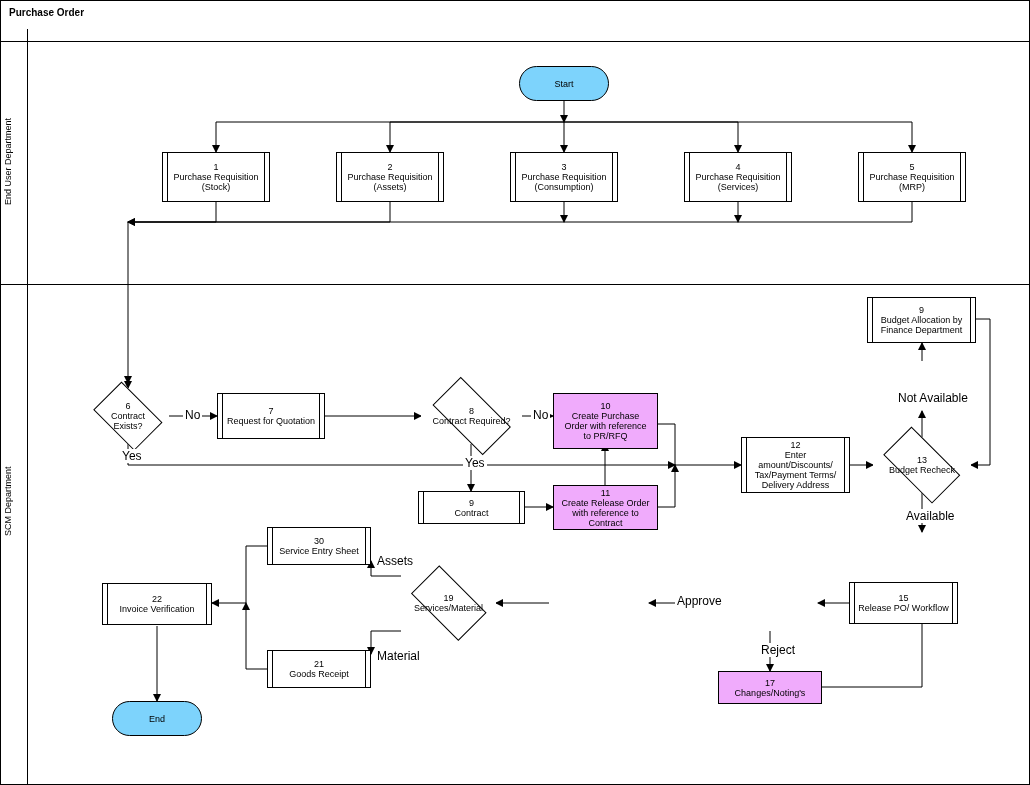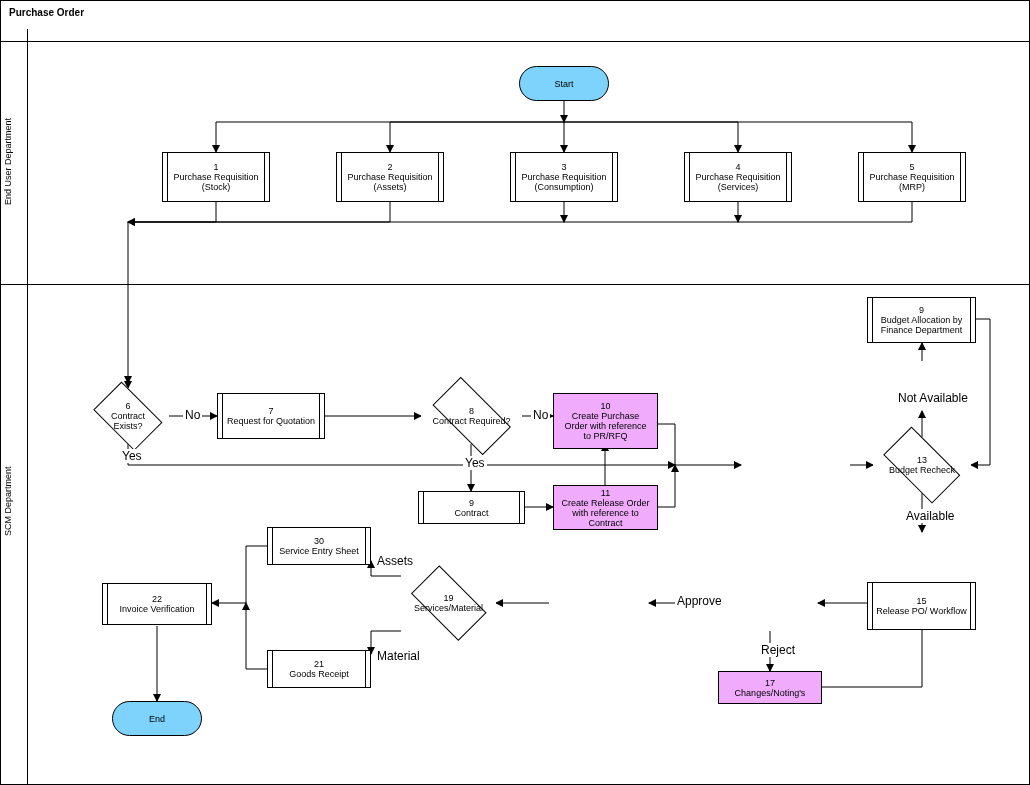--- a/index.html
+++ b/index.html
@@ -140,25 +140,29 @@
       <span>Contract</span>
     </div>
   <div class="box" style="left:552px;top:392px;width:105px;height:56px">
       <span class="num">10</span>
       <span>Create Purchase Order with reference to PR/RFQ</span>
     </div>
   <div class="box" style="left:552px;top:484px;width:105px;height:45px">
       <span class="num">11</span>
       <span>Create Release Order with reference to Contract</span>
     </div>
+  <div class="proc" style="left:740px;top:436px;width:109px;height:56px">
+      <span class="num">12</span>
+      <span>Enter amount/Discounts/ Tax/Payment Terms/ Delivery Address</span>
+    </div>
   <div class="proc" style="left:866px;top:296px;width:109px;height:46px">
       <span class="num">9</span>
       <span>Budget Allocation by Finance Department</span>
     </div>
-  <div class="proc" style="left:866px;top:581px;width:109px;height:48px">
+  <div class="proc" style="left:848px;top:581px;width:109px;height:42px">
       <span class="num">15</span>
       <span>Release PO/ Workflow</span>
     </div>
   <div class="box" style="left:717px;top:670px;width:104px;height:33px">
       <span class="num">17</span>
       <span>Changes/Noting's</span>
     </div>
   <div class="proc" style="left:266px;top:526px;width:104px;height:38px">
       <span class="num">30</span>
       <span>Service Entry Sheet</span>

